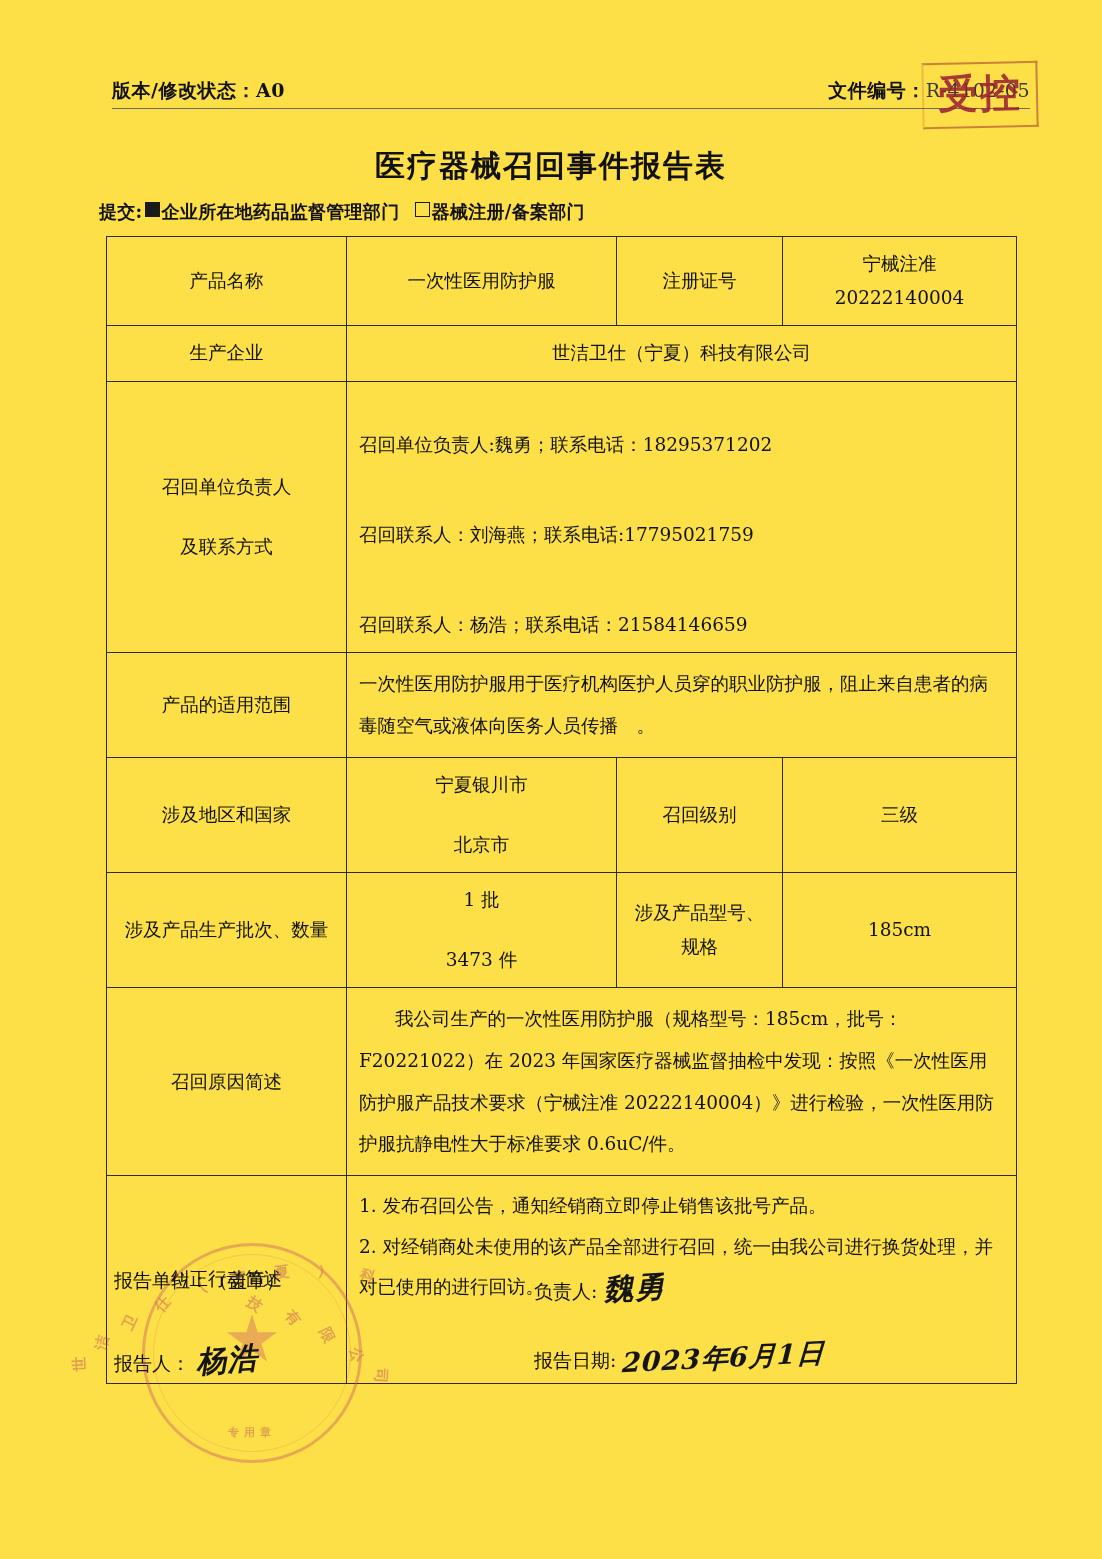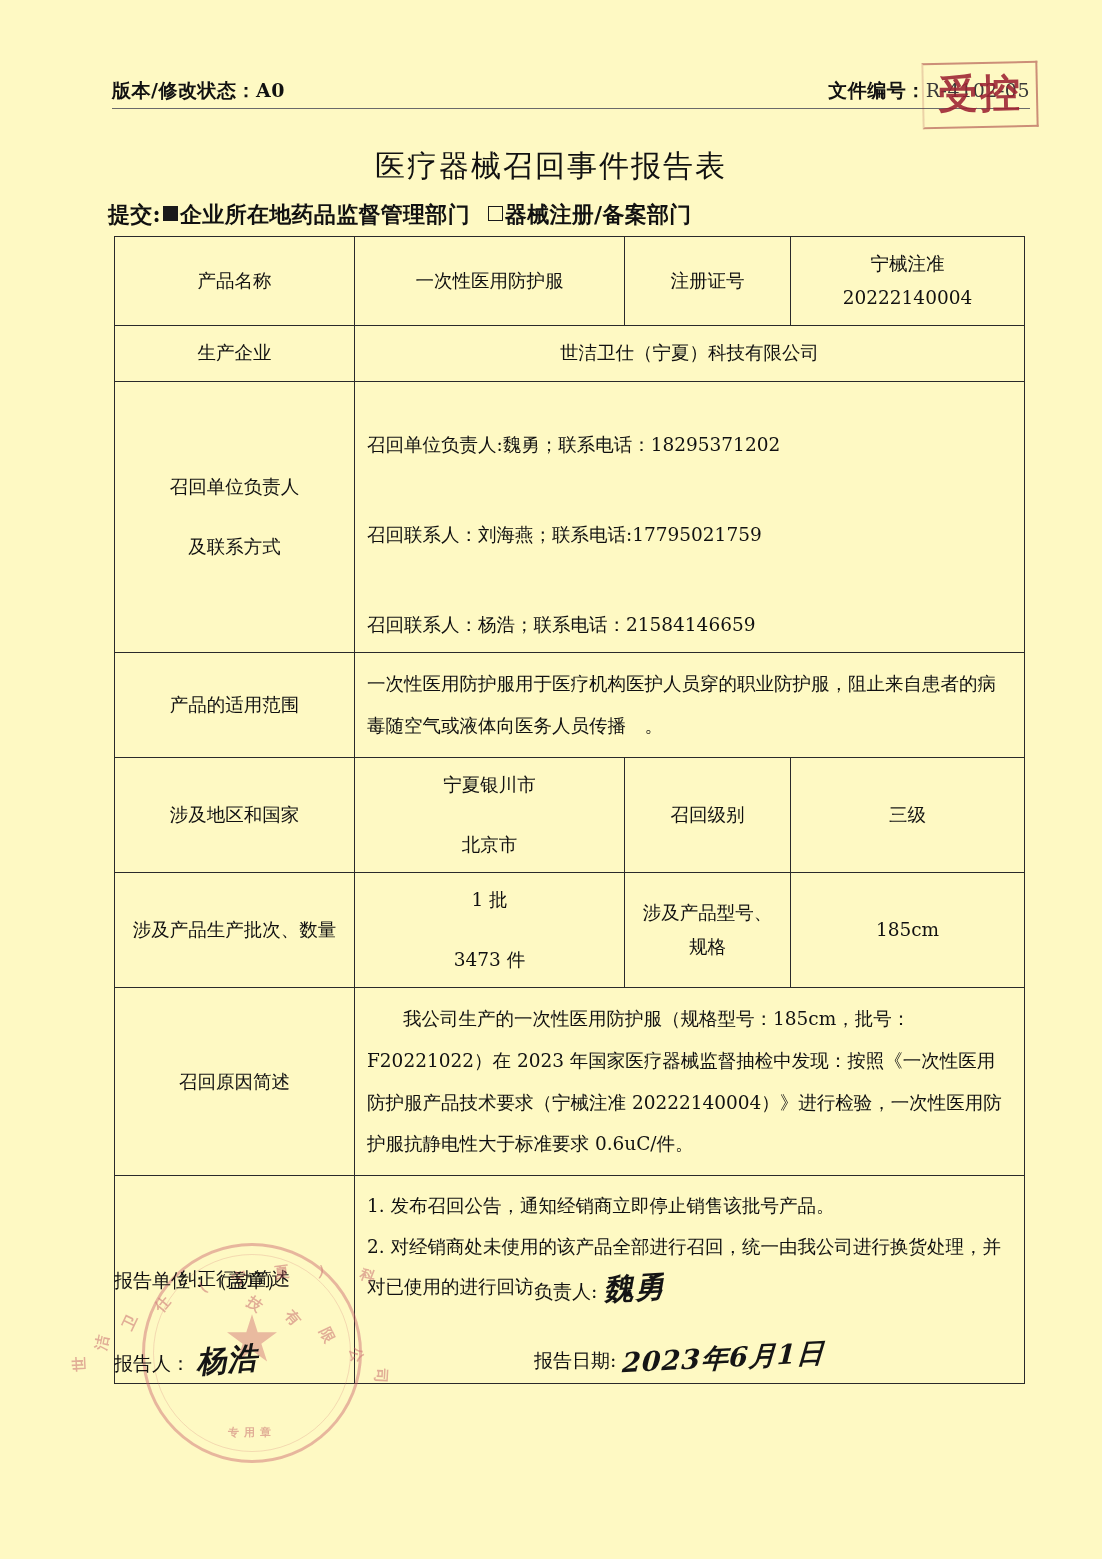--- a/index.html
+++ b/index.html
@@ -8,21 +8,21 @@
     background: #ffffff;
   }
   body {
     font-family: "DejaVu Serif", "Liberation Serif", serif;
     color: #111111;
   }
   #page {
     position: relative;
     width: 1102px;
     height: 1559px;
-    background: #fef9c3;
+    background: #fde047;
     overflow: hidden;
   }
 
   
   .hdr {
     position: absolute;
     top: 78px;
     left: 112px;
     right: 72px;
     height: 34px;
@@ -79,48 +79,48 @@
   }
 
   
   .title {
     position: absolute;
     top: 146px;
     left: 0;
     width: 100%;
     text-align: center;
     font-size: 30px;
-    font-weight: 400;
+    font-weight: 700;
     letter-spacing: 2px;
   }
   .submit-line {
     position: absolute;
     top: 200px;
-    left: 108px;
-    font-size: 22px;
+    left: 99px;
+    font-size: 18px;
     font-weight: 700;
     letter-spacing: .3px;
     white-space: nowrap;
   }
   .cbox-filled, .cbox-empty {
     display: inline-block;
     width: 13px;
     height: 13px;
     border: 1.6px solid #1a1a1a;
     vertical-align: 1px;
     margin: 0 2px;
   }
   .cbox-filled { background: #1a1a1a; }
   .cbox-empty  { background: transparent; }
 
   
   table.main {
     position: absolute;
     top: 236px;
-    left: 114px;
+    left: 106px;
     width: 910px;
     border-collapse: collapse;
     table-layout: fixed;
     font-size: 18.5px;
   }
   table.main td {
     border: 1.4px solid #2a2a2a;
     padding: 10px 12px;
     vertical-align: middle;
     line-height: 1.85;

